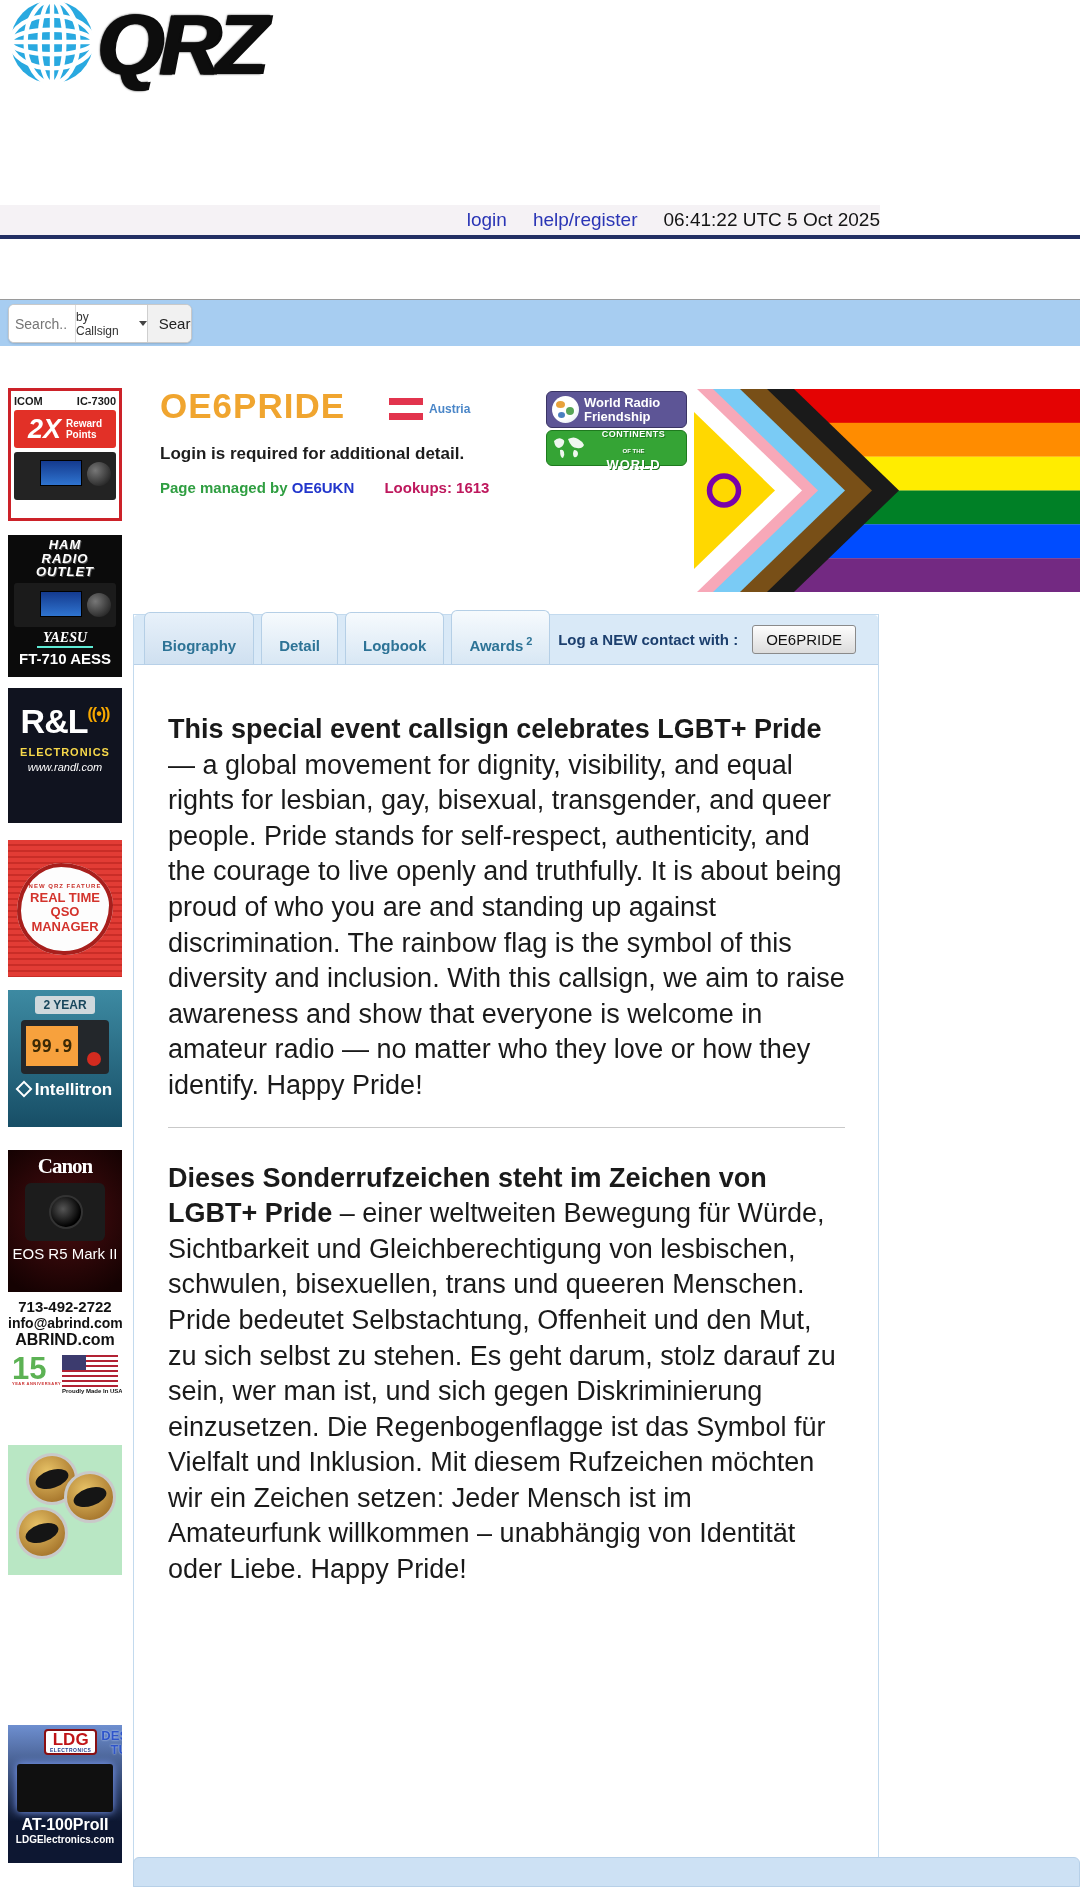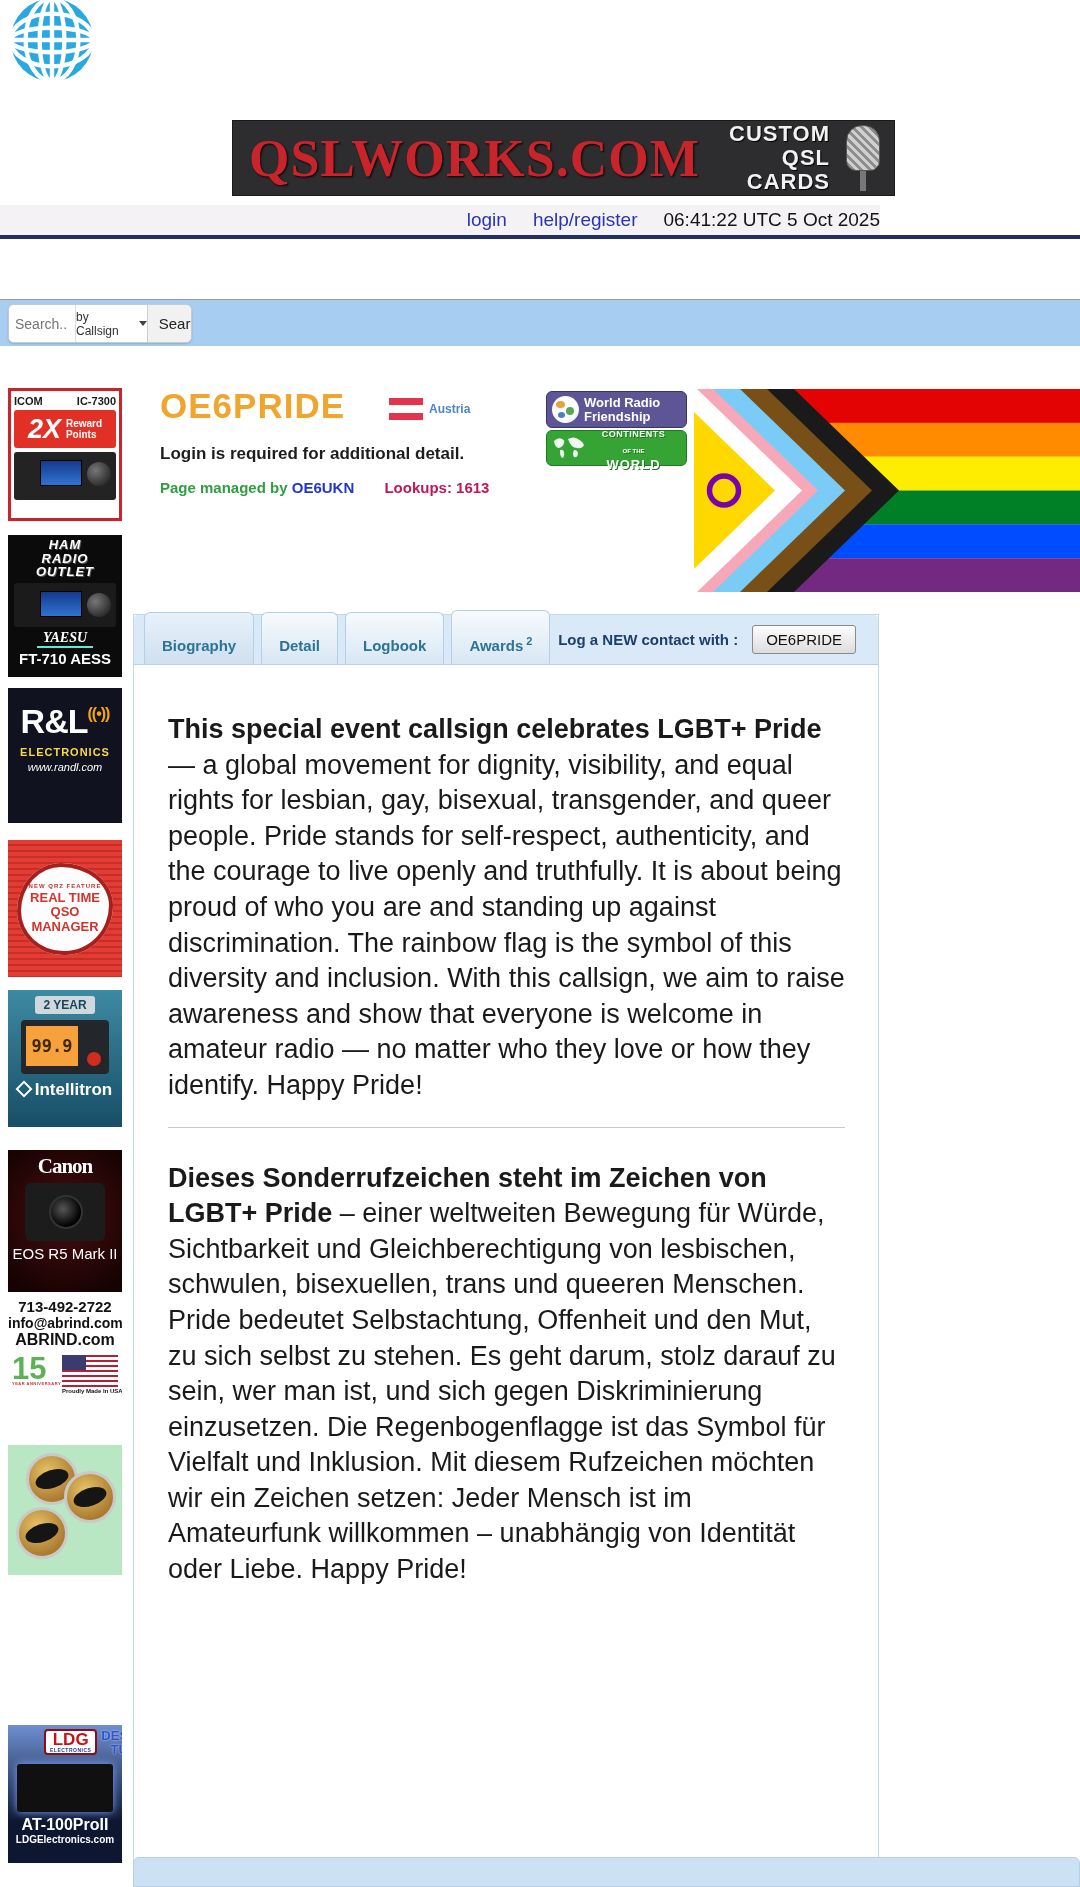--- a/index.html
+++ b/index.html
@@ -158,33 +158,23 @@
       <circle cx="50" cy="50" r="47" fill="#29a9e0"></circle>
       <g stroke="#ffffff" stroke-width="5" fill="none">
         <ellipse cx="50" cy="50" rx="14" ry="47"></ellipse>
         <ellipse cx="50" cy="50" rx="30" ry="47"></ellipse>
         <line x1="50" y1="3" x2="50" y2="97"></line>
         <line x1="3" y1="50" x2="97" y2="50"></line>
         <ellipse cx="50" cy="50" rx="47" ry="30"></ellipse>
         <ellipse cx="50" cy="50" rx="47" ry="14"></ellipse>
       </g>
     </svg>
-  </div>
-
-  <div class="banner">
-    <span class="qslworks">QSLWORKS.COM</span>
-    <span class="custom">
-      <span>CUSTOM</span><br>
-      <span>QSL CARDS</span>
-    </span>
-    <span class="mic">
-        <span class="head"></span>
-        <span class="stem"></span>
-      </span>
-  </div>
+    <span class="qrz-text">QRZ</span>
+  </div>
+
 
   <div class="utilbar">
     <a href="#">login</a>
     <a href="#">help/register</a>
     <span class="clock">06:41:22 UTC 5 Oct 2025</span>
   </div>
   <div class="navy-rule"></div>
 
   <div class="navbar">
     <div class="searchbox">

